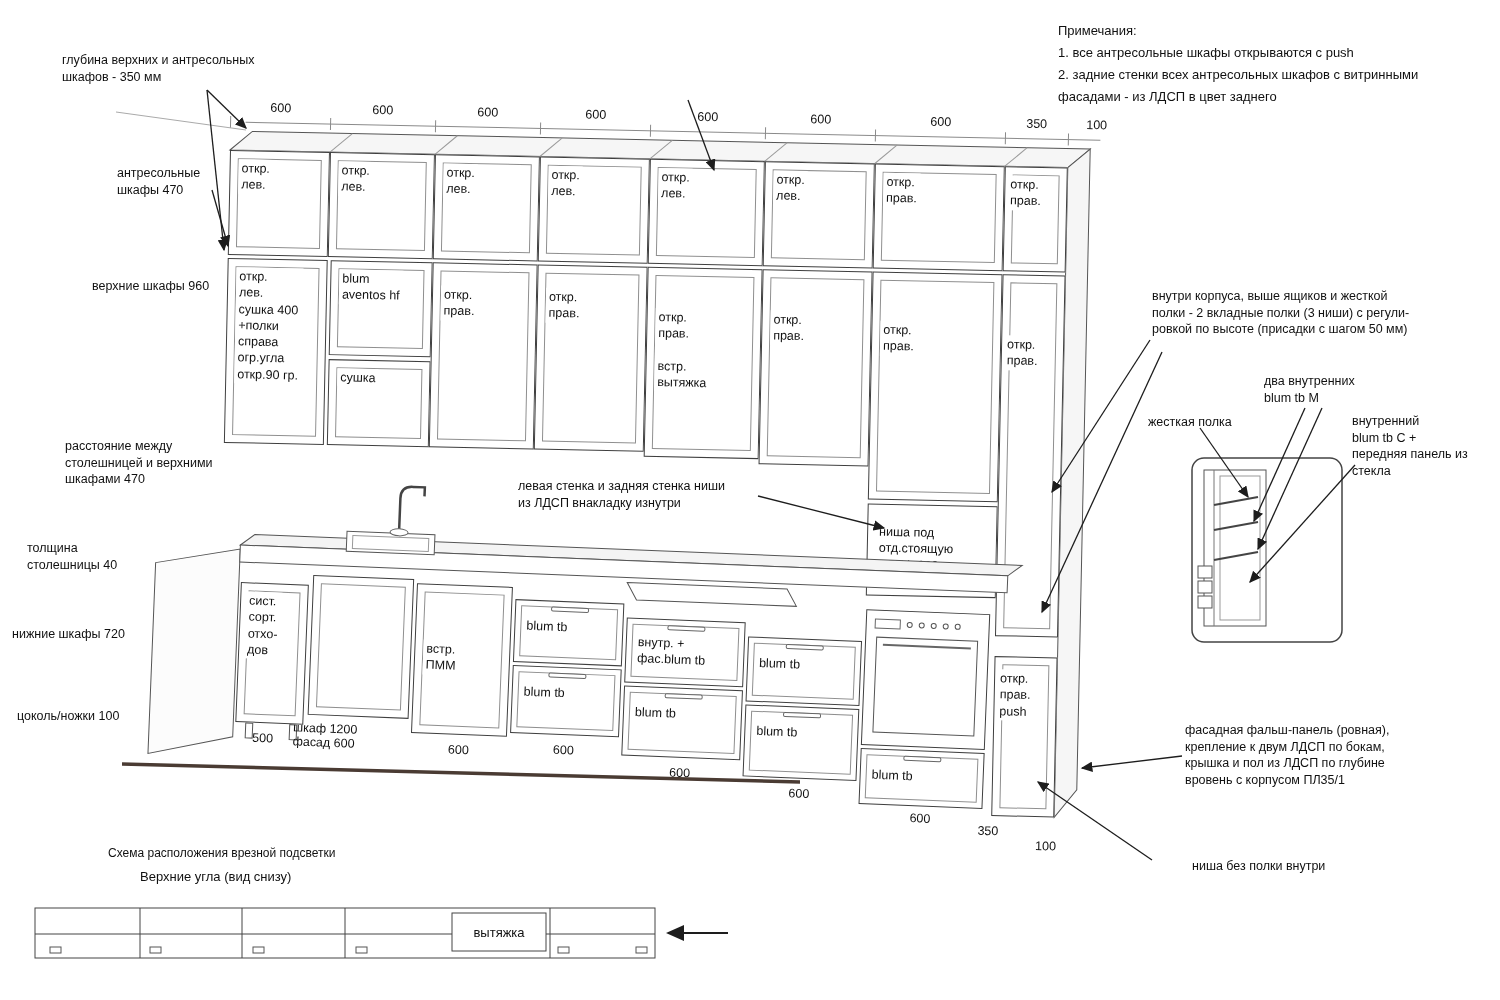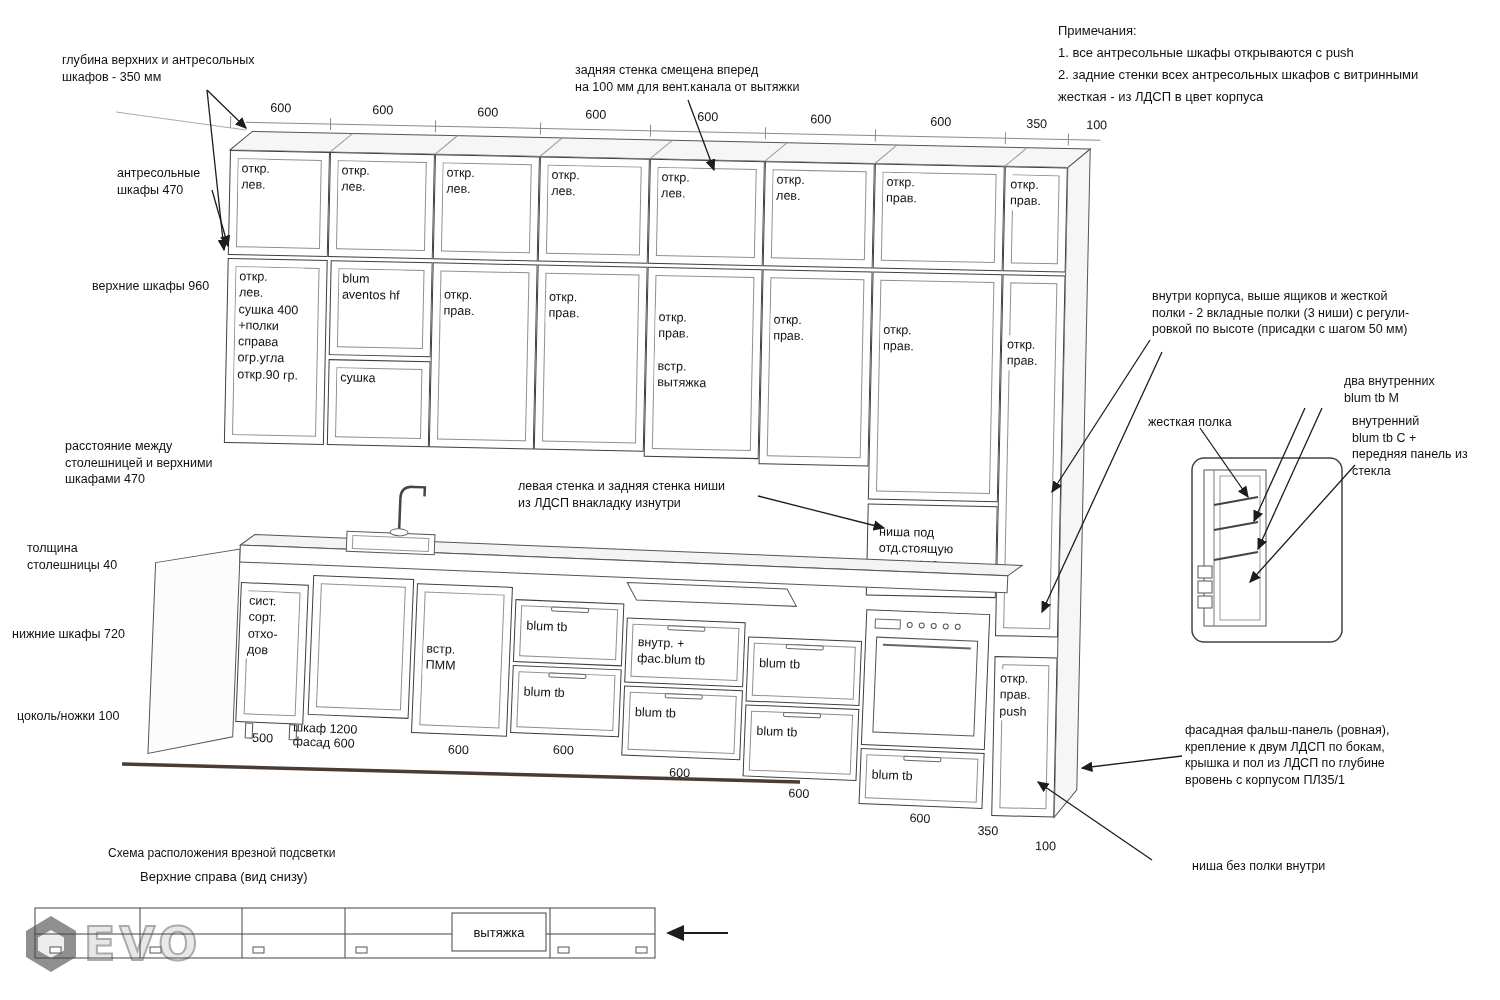--- a/index.html
+++ b/index.html
@@ -271,53 +271,47 @@
   <div class="lbl" style="left:117px;top:165px">антресольные
 шкафы 470</div>
   <div class="lbl" style="left:92px;top:278px">верхние шкафы 960</div>
   <div class="lbl" style="left:65px;top:438px">расстояние между
 столешницей и верхними
 шкафами 470</div>
   <div class="lbl" style="left:27px;top:540px">толщина
 столешницы 40</div>
   <div class="lbl" style="left:12px;top:626px">нижние шкафы 720</div>
   <div class="lbl" style="left:17px;top:708px">цоколь/ножки 100</div>
-  <div class="lbl" style="left:575px;top:62px">задняя стенка смещена вперед
-на 100 мм для вент.канала от вытяжки</div>
 
   <div class="lbl" style="left:1058px;top:22px;font-size:13px">Примечания:</div>
   <div class="lbl" style="left:1058px;top:44px;font-size:13px">1. все антресольные шкафы открываются с push</div>
   <div class="lbl" style="left:1058px;top:66px;font-size:13px">2. задние стенки всех антресольных шкафов с витринными</div>
-  <div class="lbl" style="left:1058px;top:88px;font-size:13px">жесткая - из ЛДСП в цвет корпуса</div>
+  <div class="lbl" style="left:1058px;top:88px;font-size:13px">фасадами - из ЛДСП в цвет заднего</div>
 
   <div class="lbl" style="left:518px;top:478px">левая стенка и задняя стенка ниши
 из ЛДСП внакладку изнутри</div>
   <div class="lbl" style="left:1152px;top:288px">внутри корпуса, выше ящиков и жесткой
 полки - 2 вкладные полки (3 ниши) с регули-
 ровкой по высоте (присадки с шагом 50 мм)</div>
   <div class="lbl" style="left:1148px;top:414px">жесткая полка</div>
-  <div class="lbl" style="left:1344px;top:373px">два внутренних
+  <div class="lbl" style="left:1264px;top:373px">два внутренних
 blum tb M</div>
   <div class="lbl" style="left:1352px;top:413px;width:142px">внутренний
 blum tb C +
 передняя панель из
 стекла</div>
   <div class="lbl" style="left:1185px;top:722px">фасадная фальш-панель (ровная),
 крепление к двум ЛДСП по бокам,
 крышка и пол из ЛДСП по глубине
 вровень с корпусом ПЛ35/1</div>
   <div class="lbl" style="left:1192px;top:858px">ниша без полки внутри</div>
 
   <div class="lbl" style="left:108px;top:846px;font-size:12px">Схема расположения врезной подсветки</div>
-  <div class="lbl" style="left:140px;top:868px;font-size:13px">Верхние справа (вид снизу)</div>
-
-  <div style="position:absolute;left:26px;top:916px;display:flex;align-items:center;gap:8px;opacity:.8">
-    <div class="hex"></div>
-    <div class="evotext">EVO</div>
-  </div>
+  <div class="lbl" style="left:140px;top:868px;font-size:13px">Верхние угла (вид снизу)</div>
+
 
   <svg class="layer" viewBox="0 0 1500 1000">
     <defs>
       <marker id="ah" markerWidth="10" markerHeight="8" refX="8" refY="4" orient="auto">
           <path d="M0,0 L9,4 L0,8 z" fill="#1d1d1d"></path>
         </marker>
     </defs>
 
     <line x1="116" y1="112" x2="246" y2="130" stroke="#aaa"></line>
     <line x1="122" y1="764" x2="800" y2="782" stroke="#4a3b33" stroke-width="3.5"></line>

